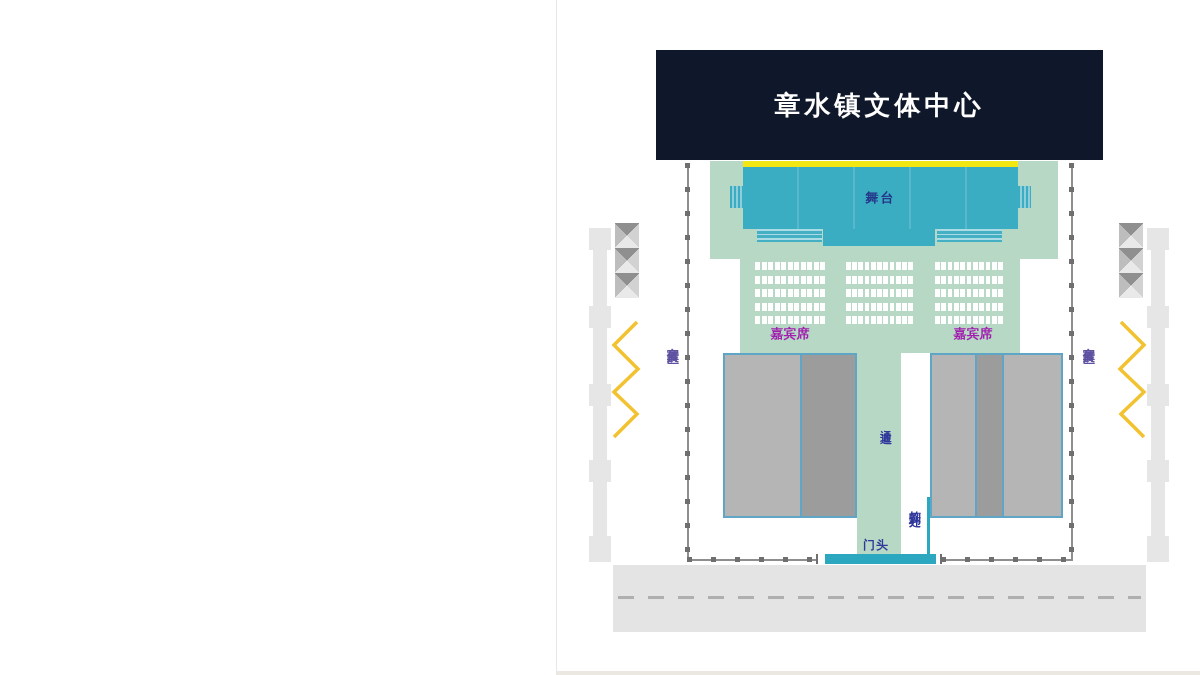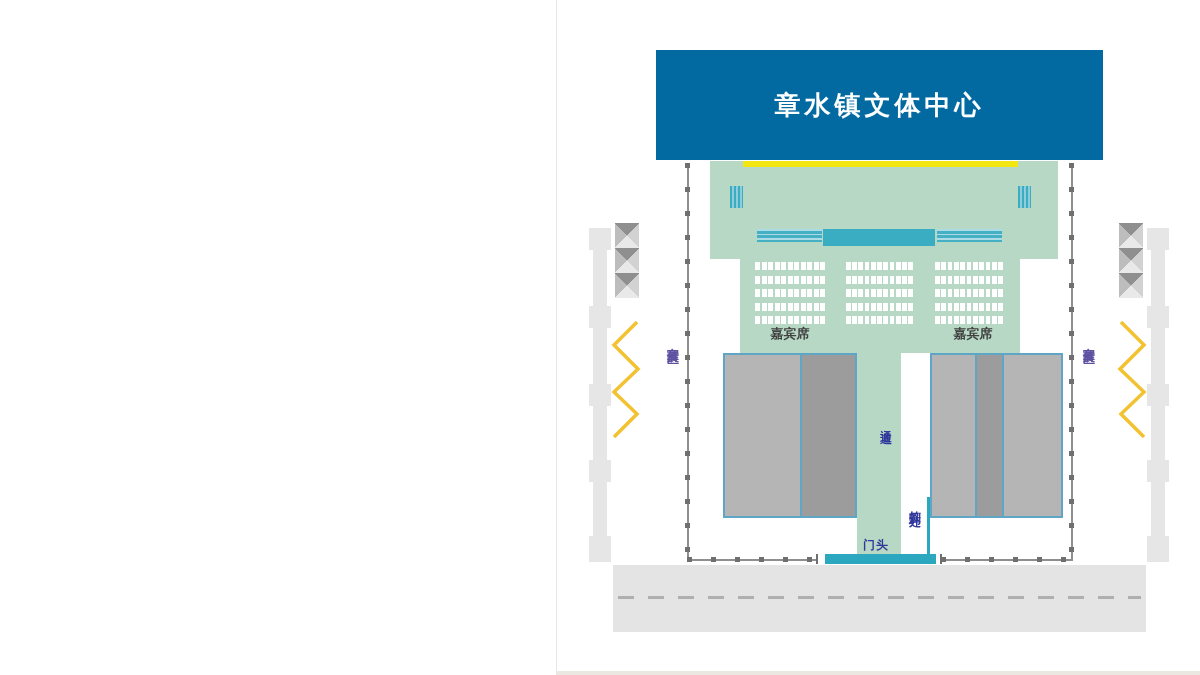--- a/index.html
+++ b/index.html
@@ -7,21 +7,21 @@
     position:relative;width:1200px;height:675px;overflow:hidden;background:#ffffff;
     font-family:"Liberation Sans","DejaVu Sans",sans-serif;
   }
   .abs{position:absolute;}
 
   
   .content-divider{left:556px;top:0;width:1px;height:675px;background:#E7E7E7;}
   .slide-title{left:48px;top:583px;font-size:32px;font-weight:600;color:#1F3864;white-space:nowrap;letter-spacing:.5px;}
 
   
-  .banner{left:656px;top:50px;width:447px;height:110px;background:#0369a1;display:flex;align-items:center;justify-content:center;}
+  .banner{left:656px;top:50px;width:447px;height:110px;background:#0f172a;display:flex;align-items:center;justify-content:center;}
   .banner-label{color:#ffffff;font-size:26px;font-weight:bold;letter-spacing:4px;}
 
   
   .hall-upper{left:710px;top:161px;width:348px;height:98px;background:#B6D8C5;}
   .hall-seating{left:740px;top:259px;width:280px;height:94px;background:#B6D8C5;}
   .aisle{left:857px;top:353px;width:44px;height:201px;background:#B6D8C5;}
 
   
   .stage-strip{left:743px;top:161px;width:275px;height:6px;background:#F2E713;}
   .stage{left:743px;top:167px;width:275px;height:62px;background:#3BADC2;
@@ -30,21 +30,21 @@
   .stage-label{color:#243588;font-size:13px;font-weight:bold;letter-spacing:2px;}
   .stage-tab{top:186px;width:13px;height:22px;background:repeating-linear-gradient(90deg,#3BADC2 0 2px,#8FCDDA 2px 4px);}
   .stairs{top:229px;height:13px;background:#45AFC4;
     background-image:repeating-linear-gradient(180deg,rgba(255,255,255,.55) 0 1.5px,transparent 1.5px 4.5px);}
   .stairs-center{left:823px;top:229px;width:112px;height:17px;background:#3BADC2;}
 
   
   .seat-col{top:262px;height:62px;display:flex;flex-direction:column;justify-content:space-between;}
   .seat-row{display:flex;gap:1.5px;height:8px;}
   .seat{flex:1;background:#ffffff;}
-  .guest-label{top:325px;width:50px;text-align:center;color:#404040;font-size:13px;font-weight:bold;}
+  .guest-label{top:325px;width:50px;text-align:center;color:#a21caf;font-size:13px;font-weight:bold;}
 
   
   .block{top:353px;height:165px;border:2px solid #5FA6C6;box-sizing:border-box;display:flex;}
   .sec-light{background:#B5B5B5;}
   .sec-dark{background:#9C9C9C;}
   .block .sec + .sec{border-left:2px solid #5FA6C6;}
 
   
   .v-label{writing-mode:vertical-rl;text-orientation:upright;color:#31389B;font-size:12px;font-weight:bold;letter-spacing:2px;}
   .promo-label{writing-mode:vertical-rl;text-orientation:upright;color:#5F51A1;font-size:12px;font-weight:bold;letter-spacing:2px;}
@@ -85,20 +85,23 @@
 
   <div class="abs banner">
     <span class="banner-label">章水镇文体中心</span>
   </div>
 
   <div class="abs hall-upper"></div>
   <div class="abs hall-seating"></div>
   <div class="abs aisle"></div>
 
   <div class="abs stage-strip"></div>
+  <div class="abs stage">
+    <span class="stage-label">舞台</span>
+  </div>
   <div class="abs stage-tab" style="left:730px;"></div>
   <div class="abs stage-tab" style="left:1018px;"></div>
   <div class="abs stairs" style="left:757px;width:65px;"></div>
   <div class="abs stairs-center"></div>
   <div class="abs stairs" style="left:937px;width:65px;"></div>
 
   <div class="abs seat-col" style="left:755px;width:70px;">
       <div class="seat-row">
         <div class="seat"></div>
         <div class="seat"></div>

